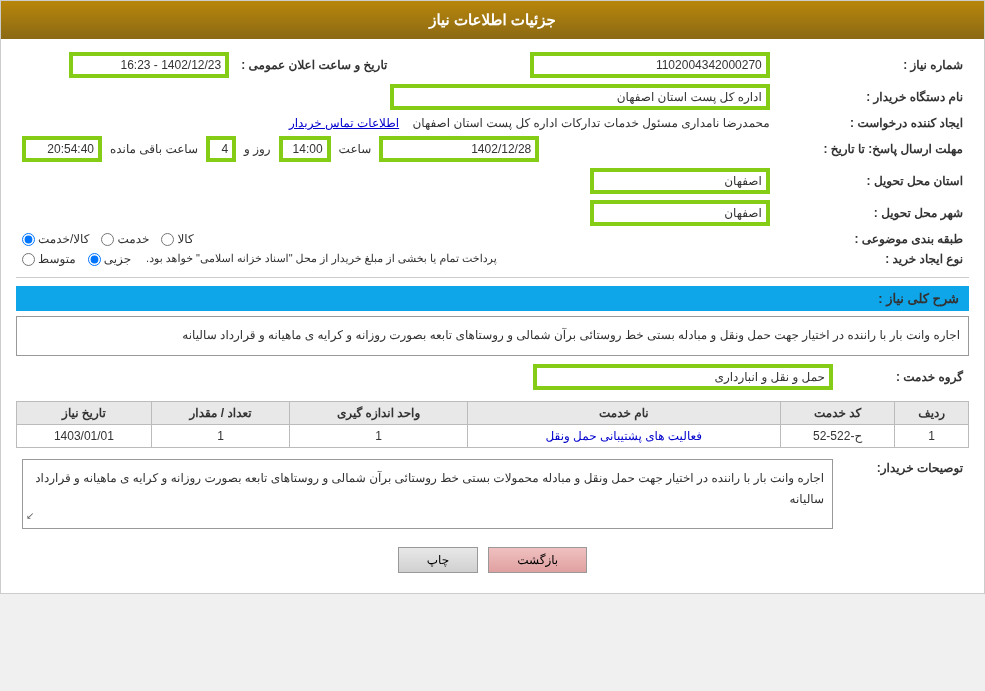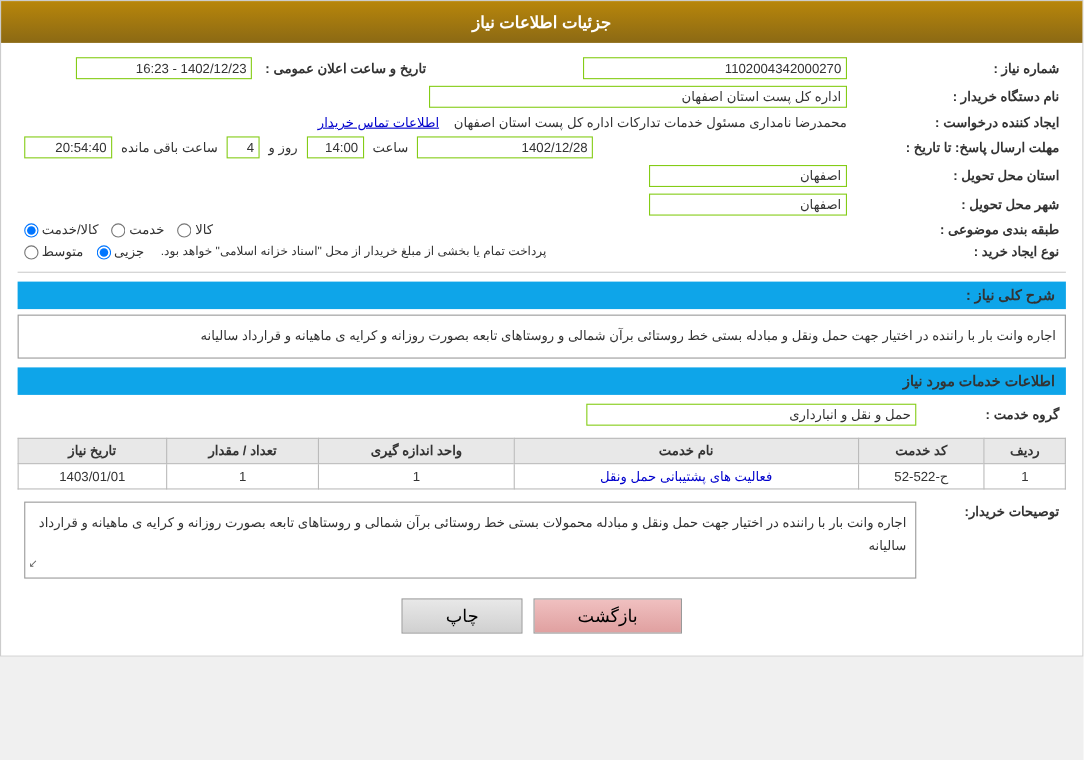--- a/index.html
+++ b/index.html
@@ -40,21 +40,21 @@
       text-align: right;
       white-space: nowrap;
       font-weight: bold;
       color: #333;
       min-width: 120px;
     }
     .value-cell {
       text-align: right;
     }
     .input-box {
-      border: 1px solid #84cc16;
+      border: 4px solid #84cc16;
       background: #fff;
       padding: 2px 4px;
       min-height: 20px;
       display: inline-block;
     }
     .input-wide {
       width: 240px;
     }
     .input-medium {
       width: 160px;
@@ -120,24 +120,24 @@
       color: #0000cc;
       cursor: pointer;
     }
     .buttons-row {
       display: flex;
       justify-content: center;
       gap: 10px;
       margin: 15px 0 10px 0;
     }
     .btn {
-      padding: 5px 39px;
+      padding: 5px 28px;
       border: 1px solid #999;
       cursor: pointer;
-      font-size: 16px;
+      font-size: 12px;
       font-family: Tahoma, Arial, sans-serif;
     }
     .btn-print {
       background: linear-gradient(to bottom, #e8e8e8, #d0d0d0);
     }
     .btn-back {
       background: linear-gradient(to bottom, #f0c0c0, #e0a0a0);
     }
     .notes-box {
       border: 1px solid #999;
@@ -265,24 +265,20 @@
     </tbody>
       </table>
 
     <hr class="divider">
 
     <div class="section-header">
       <span>شرح کلی نیاز :</span>
     </div>
     <div class="description-box">اجاره وانت بار با راننده در اختیار جهت حمل ونقل و مبادله بستی خط روستائی برآن شمالی و روستاهای تابعه بصورت روزانه و کرایه ی ماهیانه و قرارداد سالیانه</div>
 
-    <div class="section-header">
-      
-      <span>اطلاعات خدمات مورد نیاز</span>
-    </div>
 
     <table class="info-table">
       <tbody>
           <tr>
         <td class="label-cell" style="width:130px;">گروه خدمت :</td>
         <td class="value-cell">
           <span class="input-box" style="width:300px;">حمل و نقل و انبارداری</span>
         </td>
       </tr>
     </tbody>

